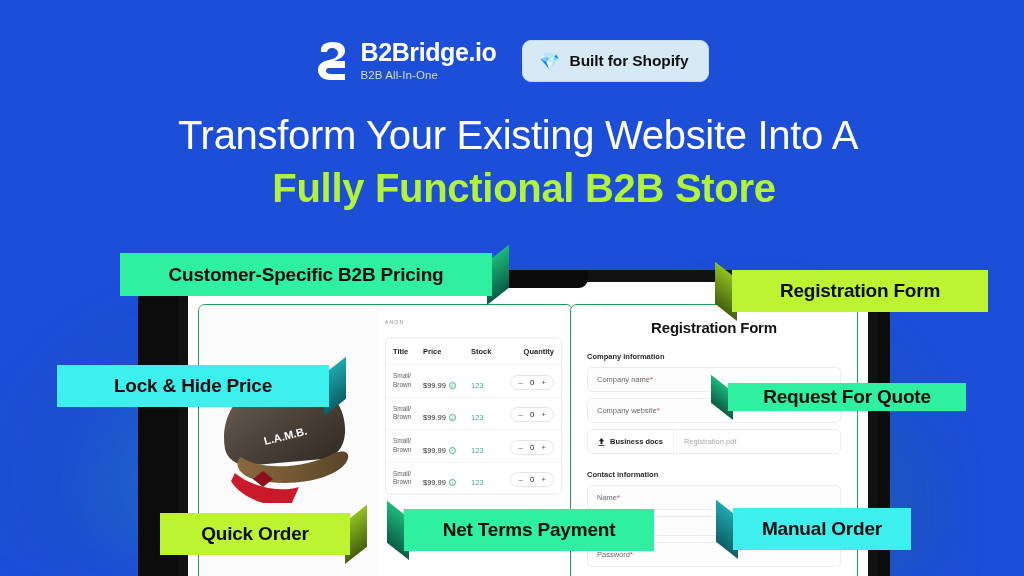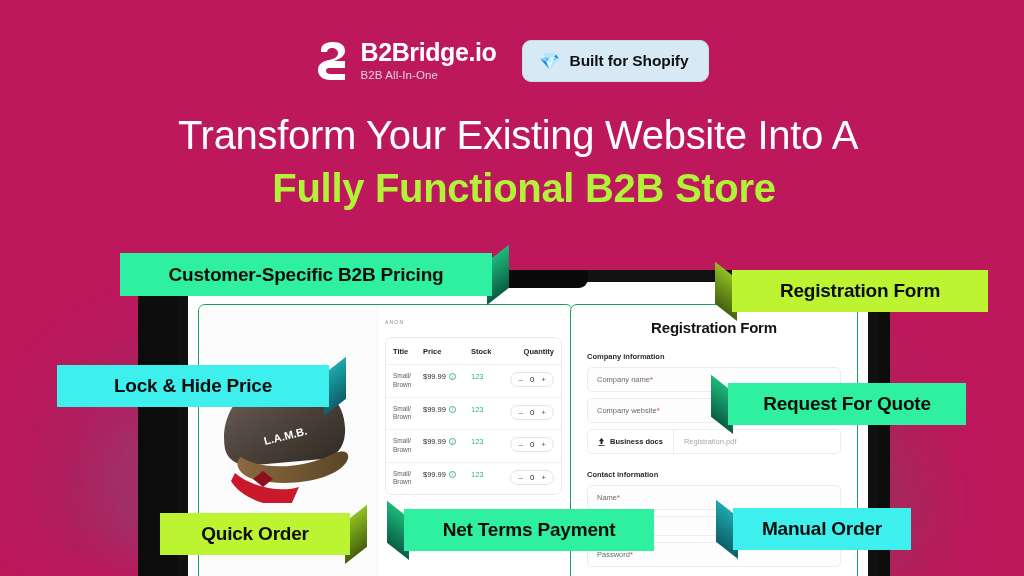--- a/index.html
+++ b/index.html
@@ -2,21 +2,21 @@
 <html><head>
 <meta charset="utf-8">
 <style>
   * { margin:0; padding:0; box-sizing:border-box; }
   html,body { width:1024px; height:576px; overflow:hidden; }
   body {
     background:#1b1b1b;
     font-family:"Liberation Sans", sans-serif;
     position:relative;
   }
-  #stage { position:absolute; inset:0; overflow:hidden; background:#be185d; }
+  #stage { position:absolute; inset:0; overflow:hidden; background:#1d4ed8; }
 
   
   .bg-glow {
     position:absolute; left:50%; top:330px; transform:translateX(-50%);
     width:900px; height:340px;
     background:radial-gradient(ellipse at 50% 50%, rgba(60,220,150,0.20) 0%, rgba(40,150,110,0.10) 45%, rgba(0,0,0,0) 72%);
     filter:blur(10px);
     pointer-events:none;
   }
   .bg-glow-r {
@@ -104,21 +104,21 @@
     overflow:hidden;
   }
   .hat { position:absolute; left:-4px; top:48px; width:190px; height:150px; }
   .pdp-right { flex:1; padding:14px 10px 0 6px; position:relative; }
   .pdp-brand { font-size:5px; color:#8a8a8a; letter-spacing:1.2px; text-transform:uppercase; }
   .pdp-title { font-size:20px; color:#1d1d1d; margin-top:4px; font-weight:normal; letter-spacing:-0.2px; }
   .table {
     margin-top:12px; border:1px solid #eaeaea; border-radius:7px; overflow:hidden;
     background:#fff;
   }
-  .trow { display:flex; align-items:flex-start; padding:0 7px; }
+  .trow { display:flex; align-items:flex-end; padding:0 7px; }
   .thead .th {
     font-size:7.5px; font-weight:bold; color:#1d1d1d; padding:9px 0 8px 0;
   }
   .c-title { width:30px; }
   .c-price { width:48px; }
   .c-stock { width:38px; }
   .c-qty   { flex:1; display:flex; justify-content:flex-end; }
   .tbody .trow { border-top:1px solid #f1f1f1; padding-top:7px; padding-bottom:7px; }
   .cell-variant { font-size:6.5px; color:#5d5d5d; line-height:1.35; }
   .cell-price { font-size:7.5px; color:#2b2b2b; display:flex; align-items:center; gap:3px; }
@@ -193,21 +193,21 @@
   .b-cyan  .face { background:#3df0ee; }
   .b-green .face { background:#2ef0a0; }
   .b-lime  .face { background:#bdf431; }
   .b-cyan  .side { background:linear-gradient(180deg,#1ea8ad,#0d5f68); }
   .b-green .side { background:linear-gradient(180deg,#1db97a,#0a5c45); }
   .b-lime  .side { background:linear-gradient(180deg,#8fc022,#46600f); }
 
   #bdg-customer-pricing { left:120px; top:253px; width:372px; height:43px; font-size:19px; }
   #bdg-registration     { left:732px; top:270px; width:256px; height:42px; font-size:19px; }
   #bdg-lock-hide        { left:57px;  top:365px; width:272px; height:42px; font-size:19px; }
-  #bdg-rfq              { left:728px; top:383px; width:238px; height:42px; font-size:19px; }
+  #bdg-rfq              { left:728px; top:383px; width:238px; height:28px; font-size:19px; }
   #bdg-quick-order      { left:160px; top:513px; width:190px; height:42px; font-size:19px; }
   #bdg-net-terms        { left:404px; top:509px; width:250px; height:42px; font-size:19px; }
   #bdg-manual-order     { left:733px; top:508px; width:178px; height:42px; font-size:19px; }
 </style>
 </head>
 <body>
 
 <div id="stage">
 
   <div class="bg-glow"></div>

